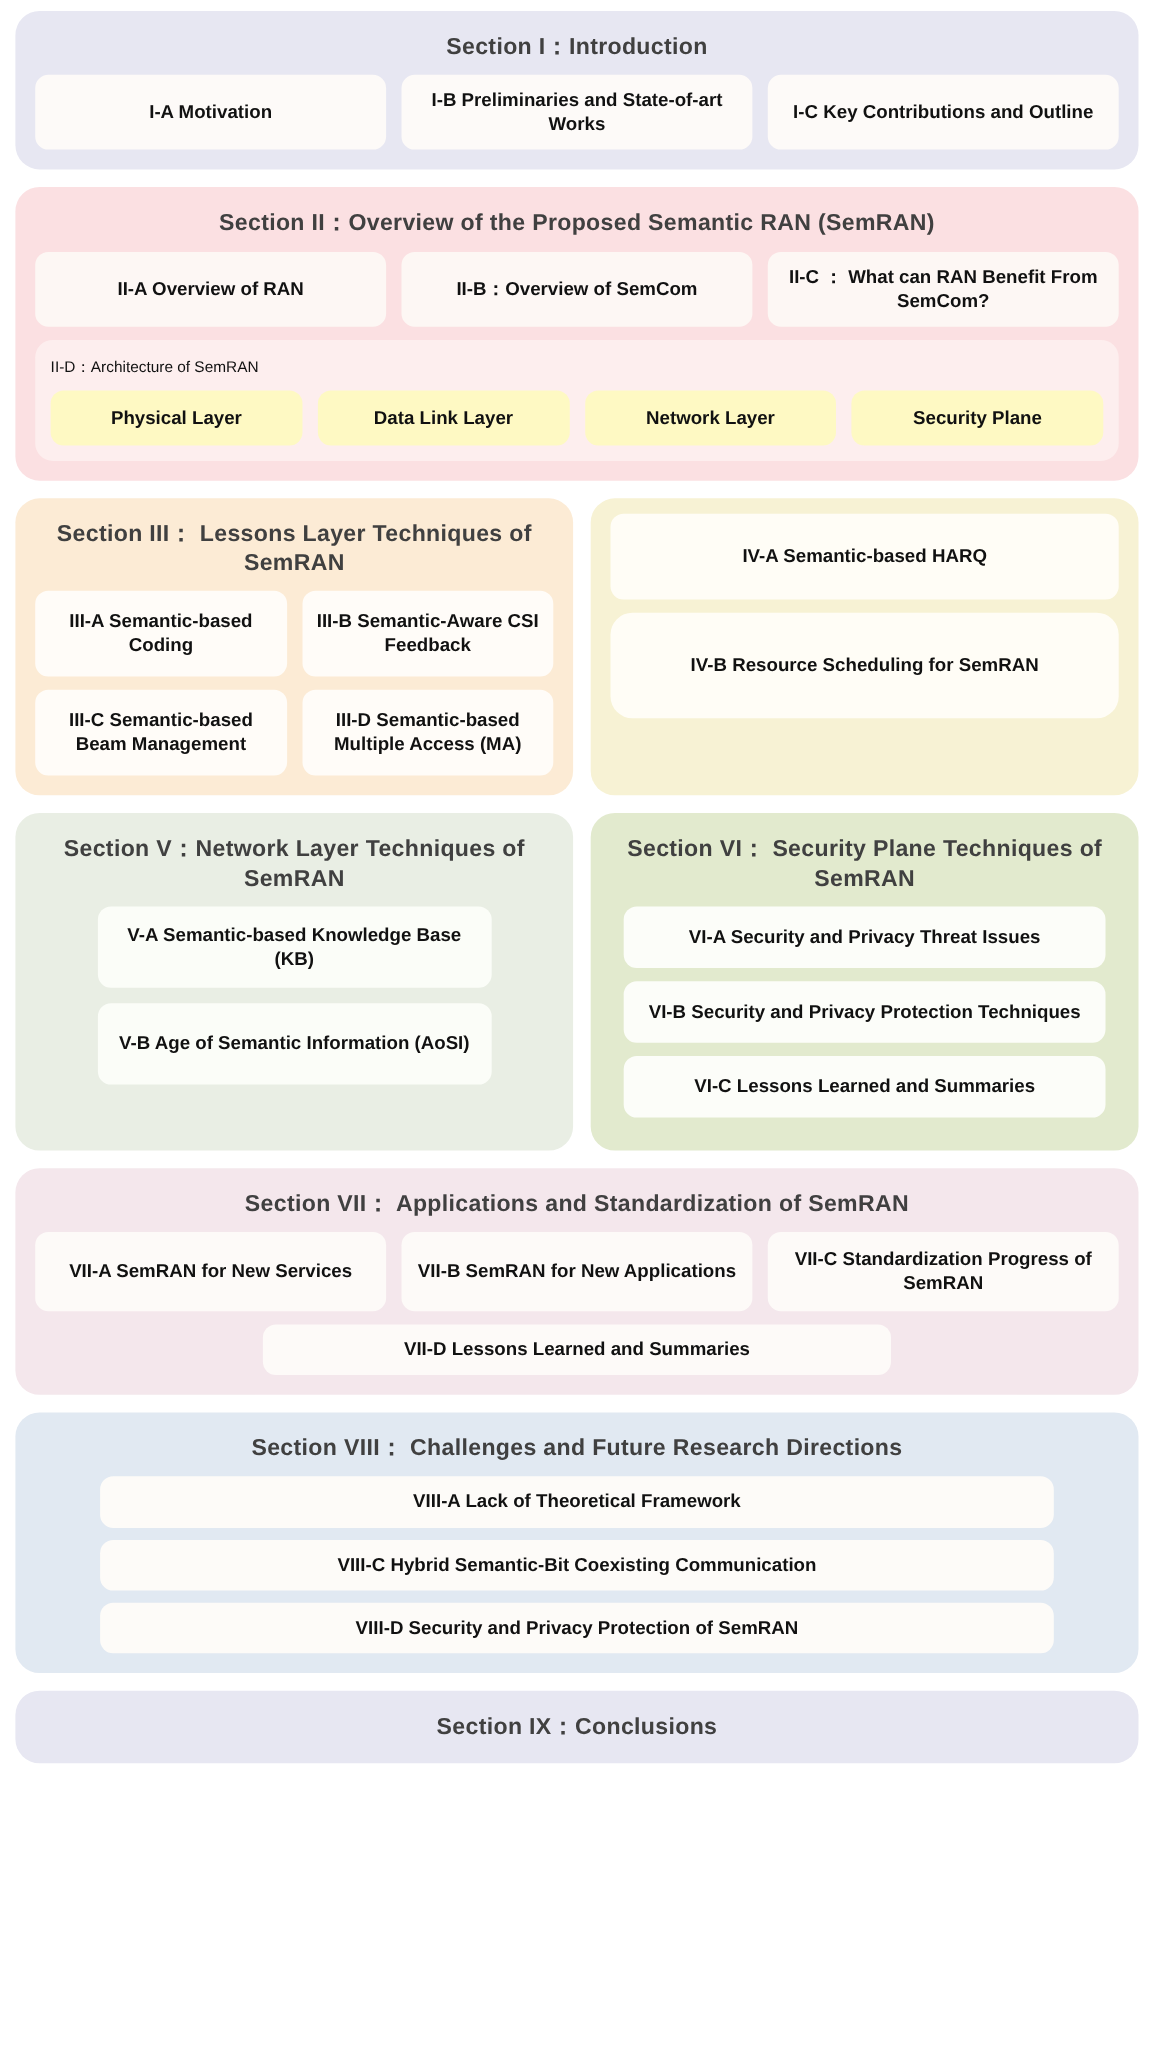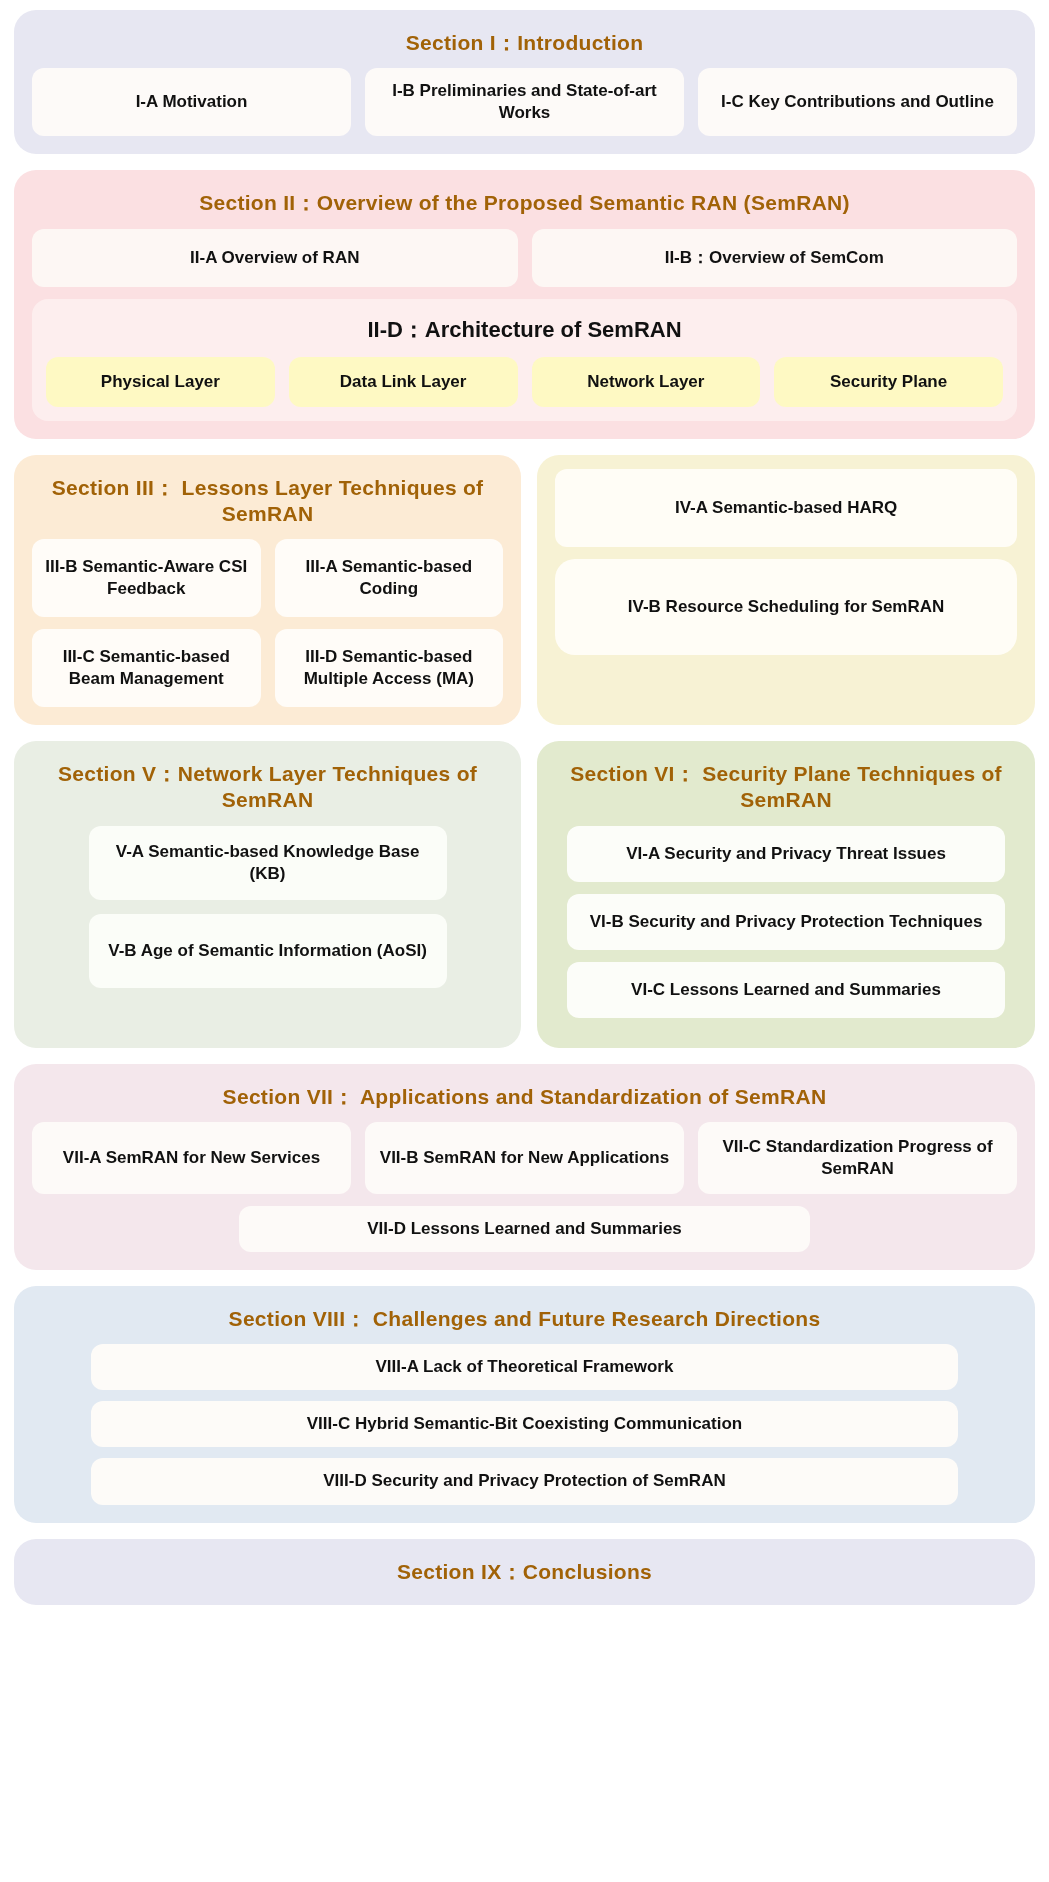--- a/index.html
+++ b/index.html
@@ -16,21 +16,21 @@
   }
   .section {
     border-radius: 22px;
     padding: 14px 18px 18px 18px;
     margin-bottom: 16px;
   }
   .sec-title {
     text-align: center;
     font-weight: bold;
     font-size: 21px;
-    color: #a16207;
+    color: #404040;
     letter-spacing: 0.3px;
     margin: 6px 0 12px 0;
     line-height: 1.25;
   }
   .box {
     background: #fffaf8;
     border-radius: 12px;
     padding: 12px 10px;
     text-align: center;
     font-weight: bold;
@@ -56,23 +56,22 @@
   
   .sec2 { background: #fbe0e2; }
   .sec2 .box { background: #fdf7f4; min-height: 58px; }
   .subpanel {
     background: #fdeeee;
     border-radius: 16px;
     padding: 12px 14px 14px 14px;
     margin-top: 12px;
   }
   .subpanel .sub-title {
-    text-align: center;
-    font-weight: bold;
-    font-size: 22px;
+    font-weight: normal;
+    font-size: 14px;
     margin: 4px 0 12px 0;
     color: #111;
   }
   .subpanel .box { background: #fef9c3; min-height: 50px; }
 
   
   .cols {
     display: flex;
     gap: 16px;
     margin-bottom: 16px;
@@ -128,39 +127,40 @@
       <div class="box">I-B Preliminaries and State-of-art Works</div>
       <div class="box">I-C Key Contributions and Outline</div>
     </div>
   </div>
 
   <div class="section sec2">
     <div class="sec-title">Section II：Overview of the Proposed Semantic RAN (SemRAN)</div>
     <div class="row">
       <div class="box">II-A Overview of RAN</div>
       <div class="box">II-B：Overview of SemCom</div>
+      <div class="box">II-C ： What can RAN Benefit From SemCom?</div>
     </div>
     <div class="subpanel">
       <div class="sub-title">II-D：Architecture of SemRAN</div>
       <div class="row">
         <div class="box">Physical Layer</div>
         <div class="box">Data Link Layer</div>
         <div class="box">Network Layer</div>
         <div class="box">Security Plane</div>
       </div>
     </div>
   </div>
 
   <div class="cols">
     <div class="section sec3 col-left">
       <div class="sec-title">Section III： Lessons Layer Techniques of SemRAN</div>
       <div class="inner">
         <div class="row">
+          <div class="box">III-A Semantic-based Coding</div>
           <div class="box">III-B Semantic-Aware CSI Feedback</div>
-          <div class="box">III-A Semantic-based Coding</div>
         </div>
         <div class="row">
           <div class="box">III-C Semantic-based Beam Management</div>
           <div class="box">III-D Semantic-based Multiple Access (MA)</div>
         </div>
       </div>
     </div>
 
     <div class="section sec4 col-right">
       <div class="inner">

